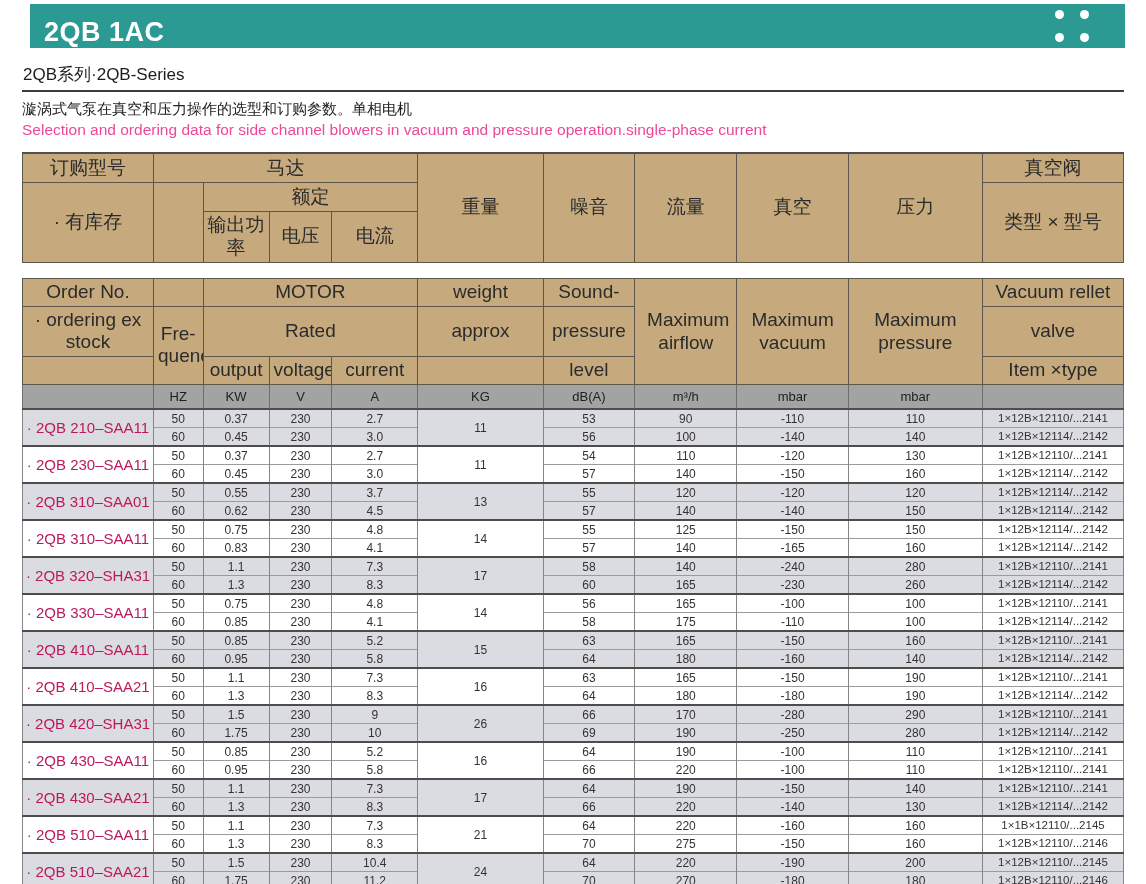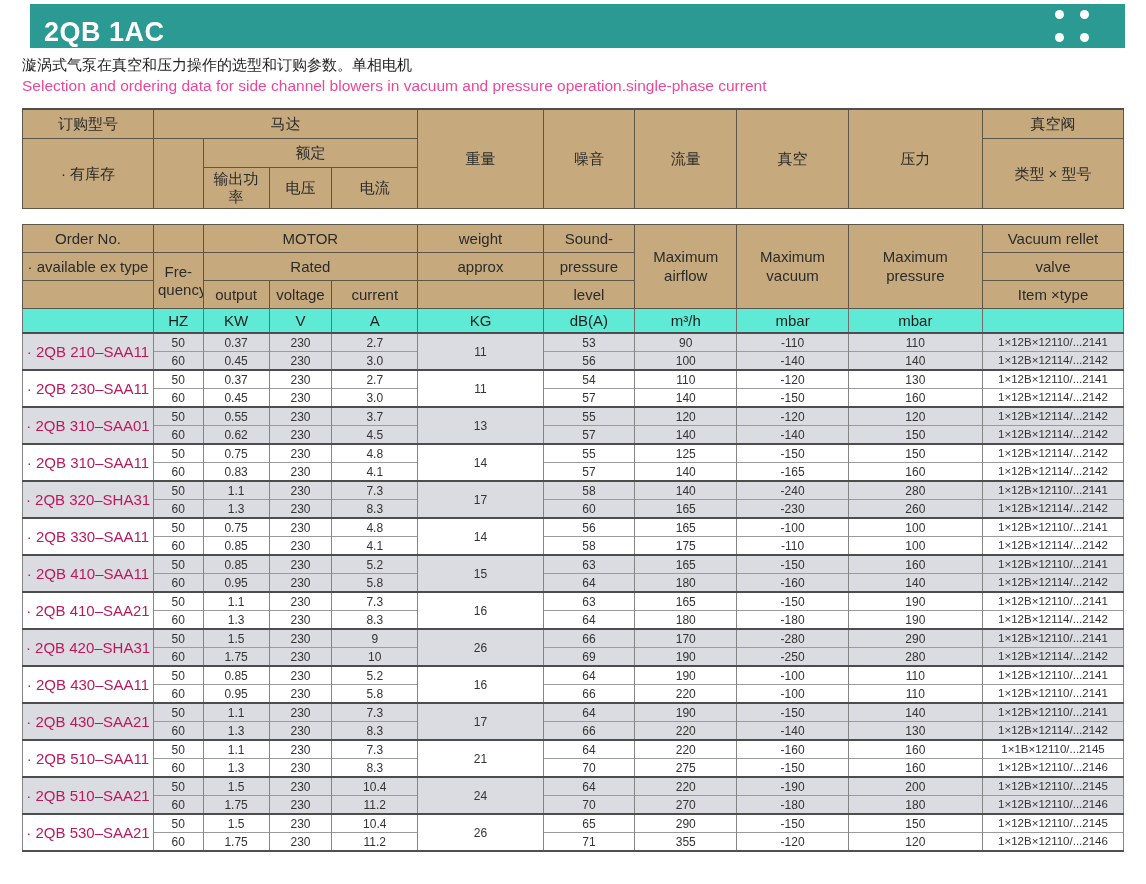--- a/index.html
+++ b/index.html
@@ -17,27 +17,27 @@
   .content{margin:0 22px;}
   .series{margin-top:15px;font-size:17px;color:#1c1c1c;border-bottom:2px solid #3c3c3c;
           padding:0 0 4px 1px;}
   .sub-cn{margin-top:8px;font-size:15px;color:#222;}
   .sub-en{margin-top:2px;font-size:15.5px;color:#ec4899;}
 
   
   table{width:100%;border-collapse:collapse;table-layout:fixed;margin-top:13px;
         border-top:2px solid #4f4f4f;border-bottom:2px solid #4f4f4f;}
   th,td{vertical-align:middle;text-align:center;overflow:hidden;}
-  .h{background:var(--tan);border:1px solid #5e564a;font-weight:normal;font-size:15px;
+  .h{background:var(--tan);border:1px solid #5e564a;font-weight:normal;font-size:19px;
      color:#2b2b2b;padding:2px 4px;line-height:1.2;}
   .two{padding:2px 12px;line-height:1.25;}
   .cnr th{height:24px;}
   .enr th{height:23px;margin-top:24px;}
   .gaprow td{border:none;background:#fff;height:13px;}
-  .units td{background:#5eead4;border:1px solid #6f6f6f;height:21px;font-size:15px;color:#1e1e1e;}
+  .units td{background:#a3a3a3;border:1px solid #6f6f6f;height:21px;font-size:13px;color:#1e1e1e;}
 
   tbody td{border-left:1px solid #858585;border-right:1px solid #858585;height:17px;
            font-size:12px;color:#333;padding:0 2px;line-height:1;}
   tbody tr.r2 td{border-top:1px solid #9b9b9b;}
   tbody tr.gfirst td{border-top:2px solid #4d4d4d;}
   tbody tr.shade td{background:var(--shade);}
   td.model{font-size:15px;color:#be185d;}
   td.valve{font-size:11.5px;}
 </style>
 </head>
@@ -49,20 +49,21 @@
     <h1>2QB 1AC</h1>
     <div class="dots">
       <i></i>
         <i></i>
       <i></i>
         <i></i>
     </div>
   </header>
 
   <div class="content">
+    <div class="series">2QB系列·2QB-Series</div>
     <div class="sub-cn">漩涡式气泵在真空和压力操作的选型和订购参数。单相电机</div>
     <div class="sub-en">Selection and ordering data for side channel blowers in vacuum and pressure operation.single-phase current</div>
 
     <table>
       <colgroup>
         <col style="width:11.9%">
           <col style="width:4.5%">
           <col style="width:6.0%">
         <col style="width:5.7%">
           <col style="width:7.8%">
@@ -103,21 +104,21 @@
           <th class="h"></th>
           <th class="h" colspan="3">MOTOR</th>
           <th class="h">weight</th>
           <th class="h">Sound-</th>
           <th class="h two" rowspan="3">Maximum airflow</th>
           <th class="h two" rowspan="3">Maximum vacuum</th>
           <th class="h two" rowspan="3">Maximum pressure</th>
           <th class="h">Vacuum rellet</th>
         </tr>
         <tr class="enr">
-          <th class="h">· available ex type</th>
+          <th class="h">· ordering ex stock</th>
           <th class="h" rowspan="2">
             <div>Fre-</div>
             <div>quency</div>
           </th>
           <th class="h" colspan="3">Rated</th>
           <th class="h">approx</th>
           <th class="h">pressure</th>
           <th class="h">valve</th>
         </tr>
         <tr class="enr">

